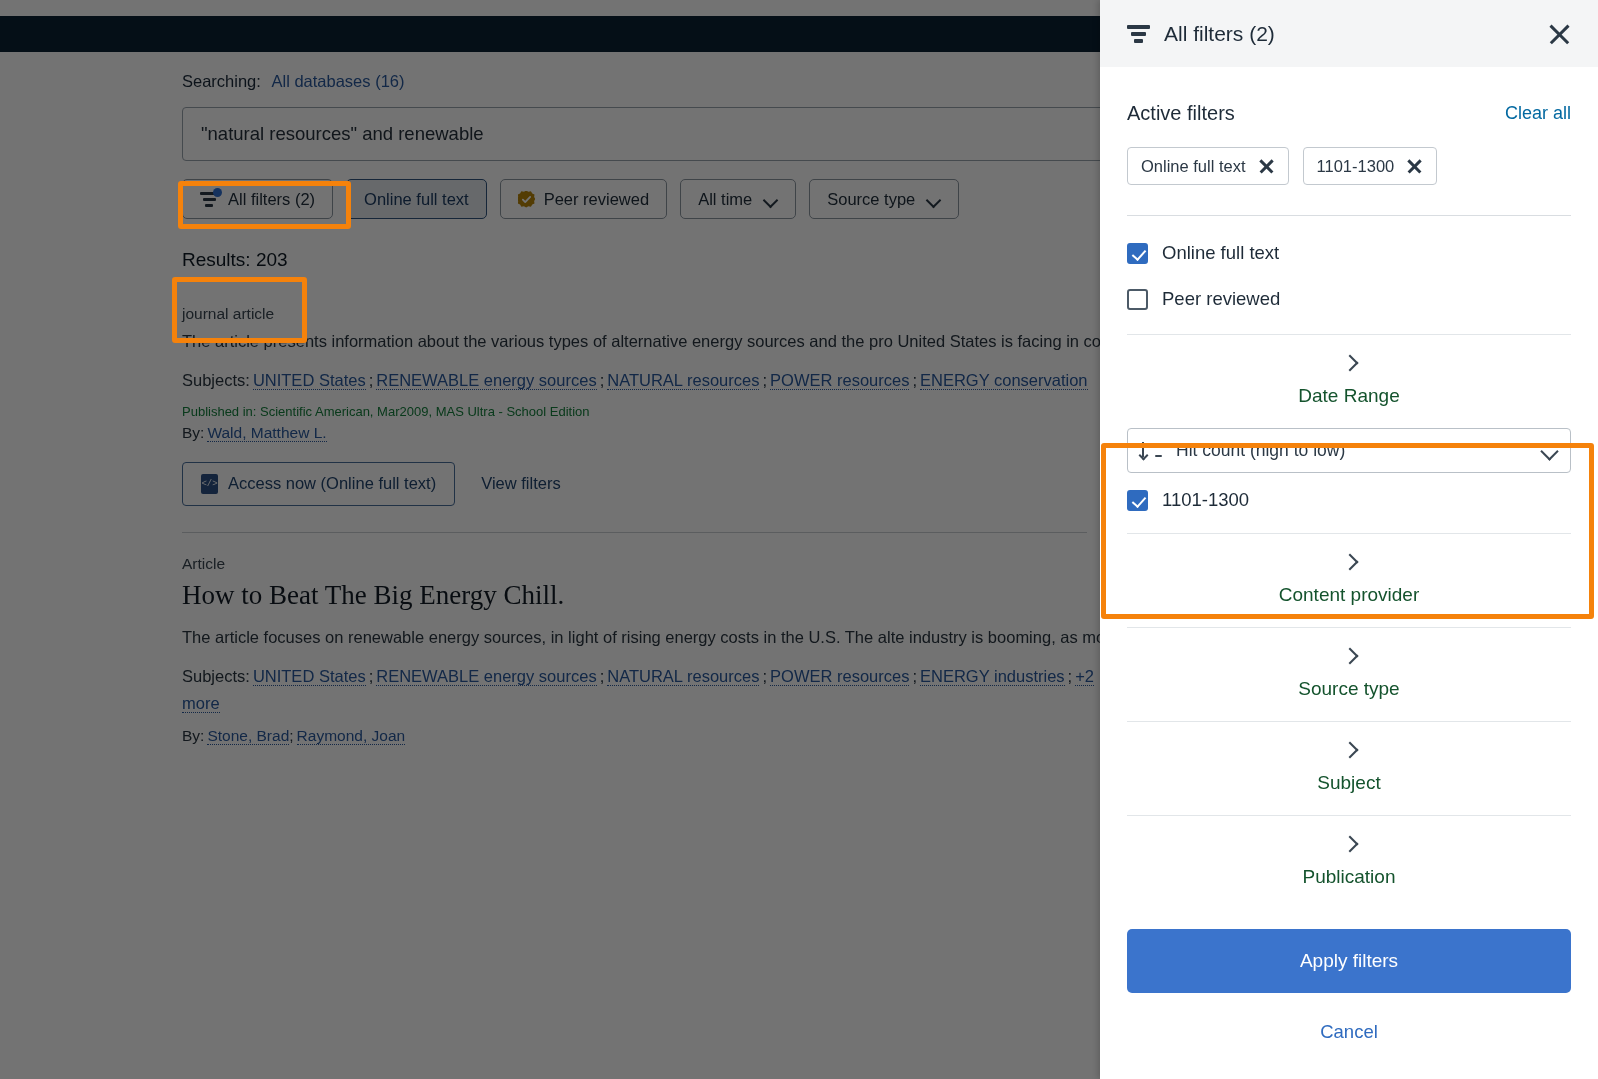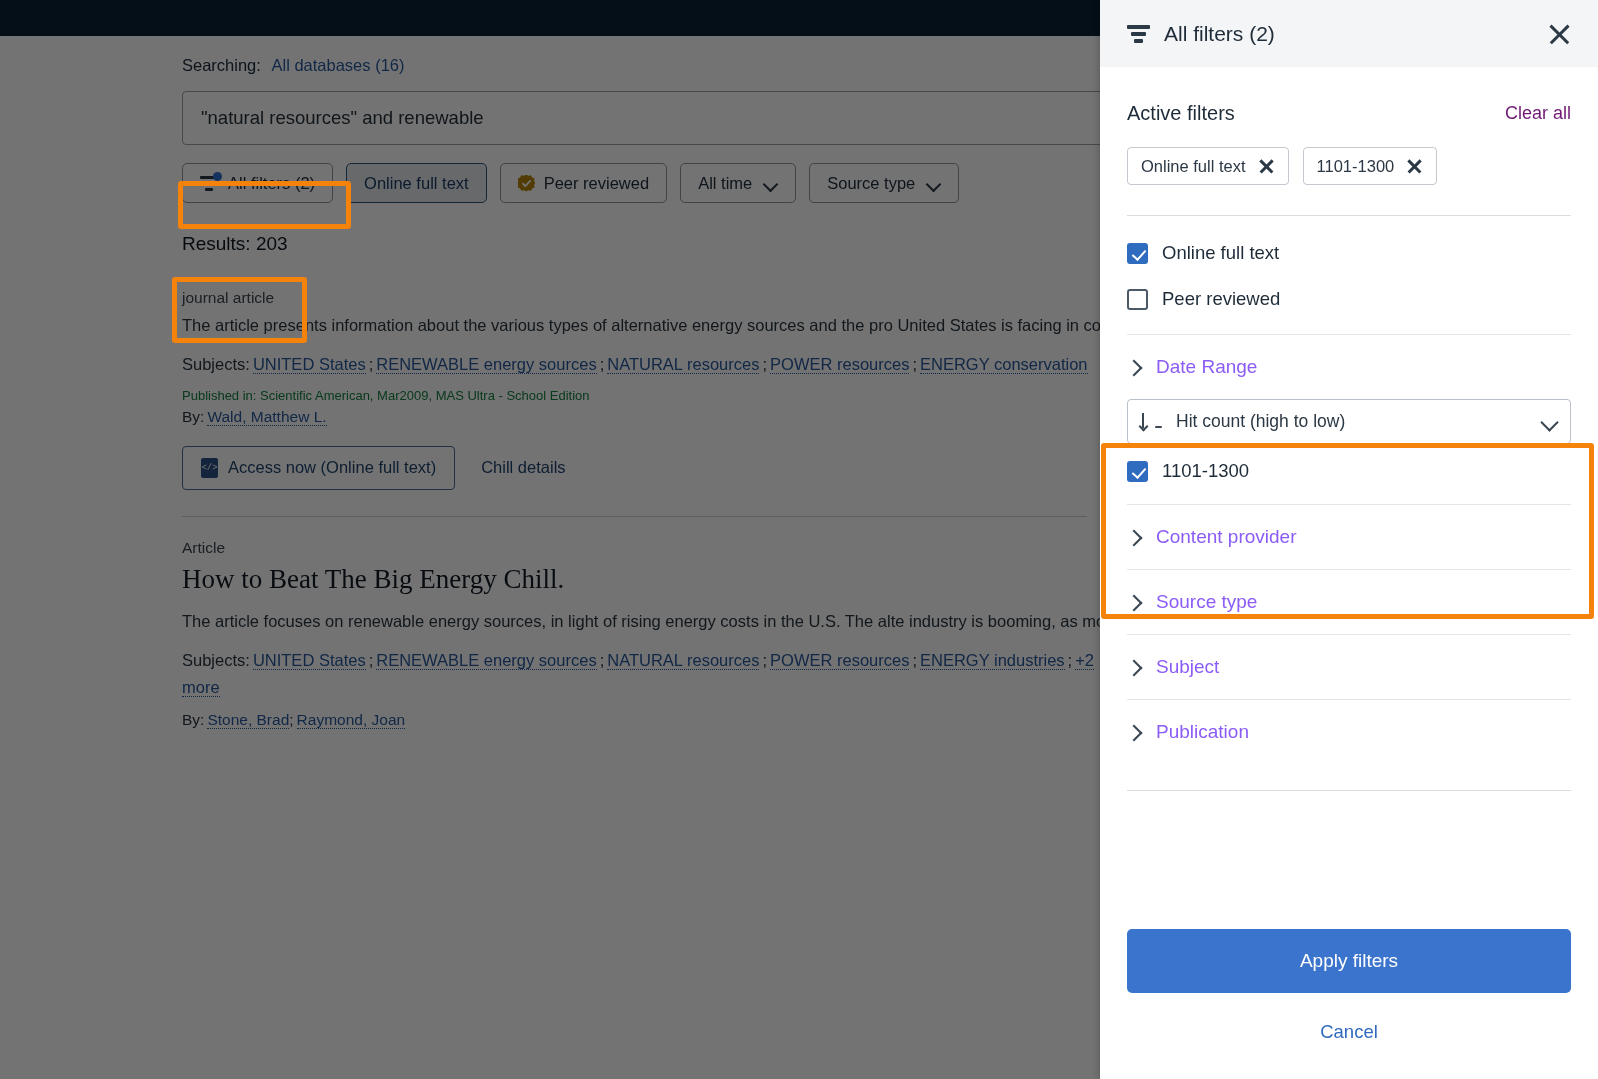--- a/index.html
+++ b/index.html
@@ -10,20 +10,21 @@
     font-family: "Liberation Sans", sans-serif;
     background: #ffffff;
   }
 
   #app { position: relative; width: 1598px; height: 1079px; }
 
   
   .page-backdrop {
     position: absolute; inset: 0;
     background: #ffffff;
+    margin-top: 16px;
   }
   .topnav {
     position: absolute; top: 0; left: 0;
     width: 1100px; height: 36px;
     background: #0d2233;
   }
   .page-body {
     position: absolute; top: 36px; left: 0;
     width: 1100px; height: 1043px;
     background: #ffffff;
@@ -189,21 +190,21 @@
   .panel-close::before{transform:rotate(45deg);}
   .panel-close::after{transform:rotate(-45deg);}
 
   .panel-scroll { flex:1; overflow:hidden; padding: 0 27px; }
 
   .active-head {
     display:flex; align-items:center; justify-content:space-between;
     margin-top: 35px; margin-bottom: 22px;
   }
   .active-head h3 { font-size:20px; font-weight:normal; color:#1e2b38;}
-  .clear-all { font-size:18px; color:#701a75; text-decoration:none; cursor:pointer;}
+  .clear-all { font-size:18px; color:#0369a1; text-decoration:none; cursor:pointer;}
 
   .active-chips { display:flex; gap:14px; flex-wrap:wrap; margin-bottom: 30px;}
   .achip {
     height:38px; border:1px solid #c3c9cf; border-radius:4px;
     display:inline-flex;align-items:center;gap:12px;
     padding:0 13px; font-size:16.5px; color:#2b3845; background:#fff;
   }
   .achip .x { position:relative; width:17px;height:17px;flex:none;}
   .achip .x::before,.achip .x::after{
     content:"";position:absolute;left:0;top:7px;width:17px;height:2.6px;background:#2b3845;
@@ -221,21 +222,21 @@
   .cbox.checked { background:#2f6bbf; border-color:#2f6bbf;}
   .cbox.checked::after{
     content:"";position:absolute;left:6px;top:2px;width:6px;height:11px;
     border-right:2.6px solid #fff;border-bottom:2.6px solid #fff;transform:rotate(42deg);
   }
   .cblabel { font-size:18.5px; color:#1e2b38;}
 
   .acc-item {
     display:flex; align-items:center; gap:16px;
     padding: 21px 0; border-top:1px solid #e2e6e9;
-    font-size:19px; color:#8b5cf6; cursor:pointer;
+    font-size:19px; color:#14532d; cursor:pointer;flex-direction:column;
   }
   .acc-item:first-of-type { border-top: 1px solid #d9dde1;}
   .chev { width:13px;height:13px;flex:none;position:relative;}
   .chev::before{
     content:"";position:absolute;left:1px;top:1px;width:10px;height:10px;
     border-right:2.4px solid #3a4652;border-bottom:2.4px solid #3a4652;
     transform:rotate(-45deg);
   }
   .chev.down::before{ transform:rotate(45deg); left:0px; top:-1px;}
 
@@ -348,21 +349,21 @@
         </div>
         <div class="rmeta">Published in: Scientific American, Mar2009, MAS Ultra - School Edition</div>
         <div class="rby">
           <span>By:</span><a href="#">Wald, Matthew L.</a>
         </div>
         <div class="ractions">
           <div class="btn-access">
             <span class="doc-ico">&lt;/&gt;</span>
             <span>Access now (Online full text)</span>
           </div>
-          <a class="link-view" href="#">Chill details</a>
+          <a class="link-view" href="#">View filters</a>
         </div>
         <div class="divider-h"></div>
       </div>
 
       <div class="result">
         <div class="rtype">Article</div>
         <div class="rtitle">
           <span>How to Beat The Big Energy Chill.</span>
         </div>
         <div class="rabstract">The article focuses on renewable energy sources, in light of rising energy costs in the U.S. The alte industry is booming, as money floods into the industry. Silicon Valley engineers are starting renew</div>

